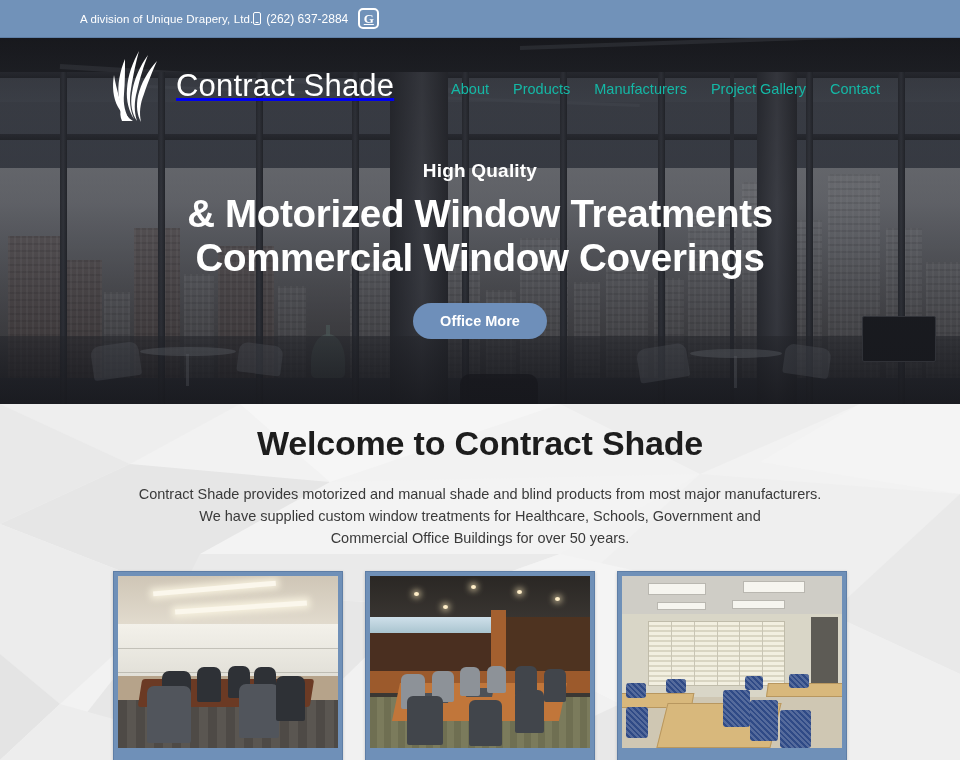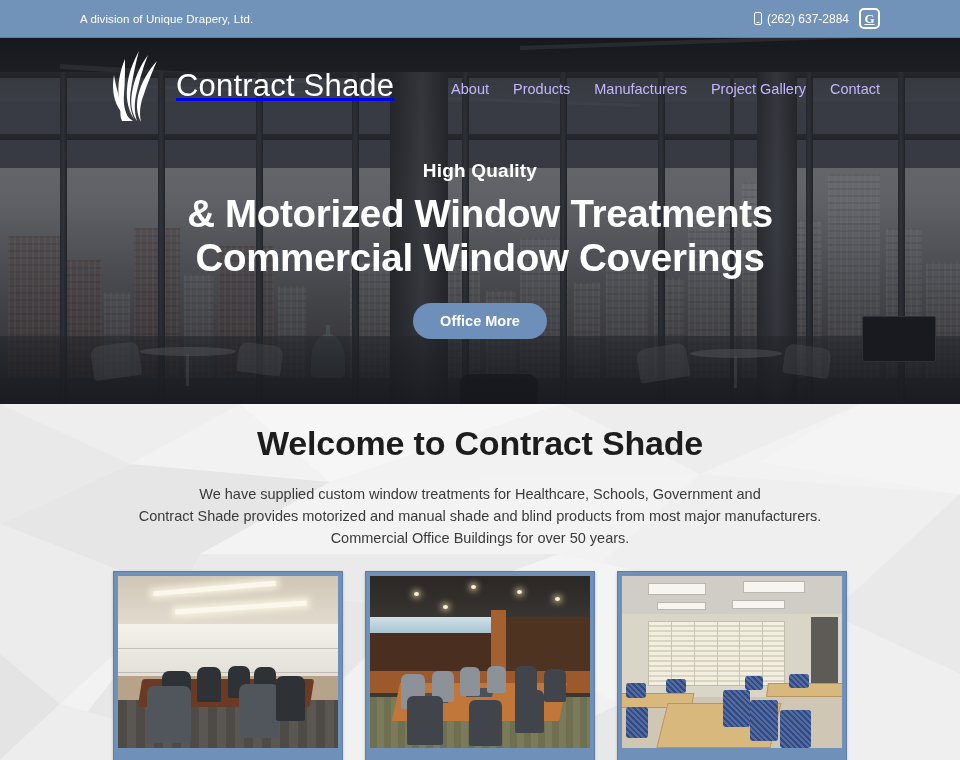--- a/index.html
+++ b/index.html
@@ -14,21 +14,21 @@
   .topbar {
     position: relative;
     height: 38px;
     background: #7192b9;
     display: flex;
     align-items: center;
     border-bottom: 1px solid #5f7fa6;
   }
   .topbar-inner {
     width: 800px; margin: 16px auto;
-    display: flex; align-items: center; justify-content: space-between;
+    display: flex; align-items: center; 
   }
   .topbar-left {
     font-size: 11.5px; color: #ffffff; letter-spacing: .1px;
   }
   .topbar-right { display: flex; align-items: center; gap: 10px; }
   .phone-link {
     font-size: 12px; color: #ffffff; text-decoration: none;
     display: flex; align-items: center; gap: 5px; white-space: nowrap;
   }
   .mobile-icon {
@@ -153,21 +153,21 @@
   .brand-mark { width: 56px; height: 74px; display:block; }
   .brand-name {
     font-size: 31px; color: #ffffff; font-weight: 400; letter-spacing: .2px;
     white-space: nowrap;
   }
   .nav {
     margin-left: auto; display: flex; align-items: center; gap: 24px;
     padding-top: 6px;
   }
   .nav-link {
-    font-size: 14.5px; color: #c4b5fd; text-decoration: none; white-space: nowrap;
+    font-size: 14.5px; color: #14b8a6; text-decoration: none; white-space: nowrap;
   }
 
   
   .hero-copy {
     position: absolute; left: 0; right: 0; top: 122px;
     text-align: center; color: #ffffff;
   }
   .eyebrow { font-size: 19px; font-weight: 700; letter-spacing: .2px; }
   .headline {
     margin-top: 10px;
@@ -402,22 +402,22 @@
     <polygon points="420,200 620,300 500,356 260,356" fill="#f1f1f1"></polygon>
     <polygon points="0,250 60,300 0,356" fill="#e4e4e4"></polygon>
     <polygon points="60,300 260,356 0,356" fill="#ededed"></polygon>
     <polygon points="620,300 700,356 500,356" fill="#e8e8e8"></polygon>
   </svg>
 
   <div class="welcome-inner">
     <h1 class="welcome-title">Welcome to Contract Shade</h1>
 
     <div class="welcome-text">
+      <div>Contract Shade provides motorized and manual shade and blind products from most major manufacturers.</div>
       <div>We have supplied custom window treatments for Healthcare, Schools, Government and</div>
-      <div>Contract Shade provides motorized and manual shade and blind products from most major manufacturers.</div>
       <div>Commercial Office Buildings for over 50 years.</div>
     </div>
 
     <div class="cards">
 
       <a class="card" href="#">
         <div class="card-photo">
           <div class="c1-ceiling"></div>
           <div class="c1-light" style="left:16%; top:6%;  width:56%; height:5px; transform:rotate(-5deg);"></div>
           <div class="c1-light" style="left:26%; top:17%; width:60%; height:5px; transform:rotate(-4deg);"></div>

